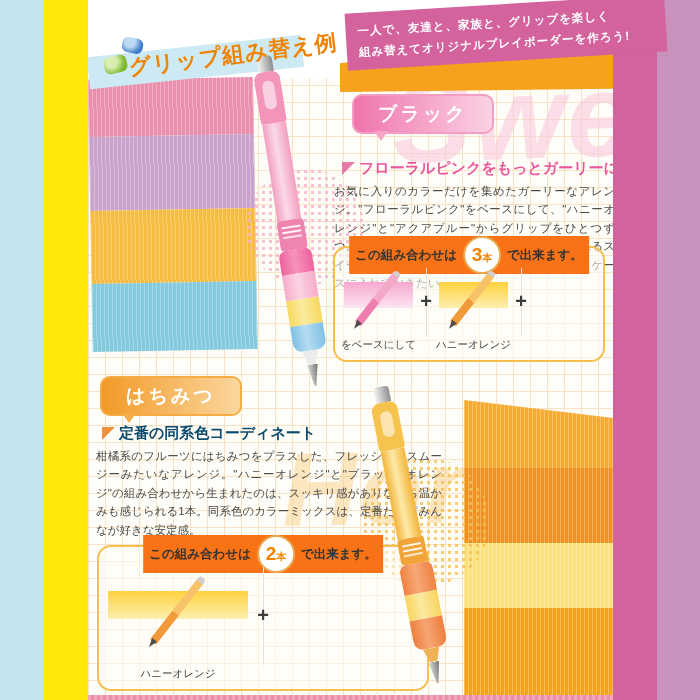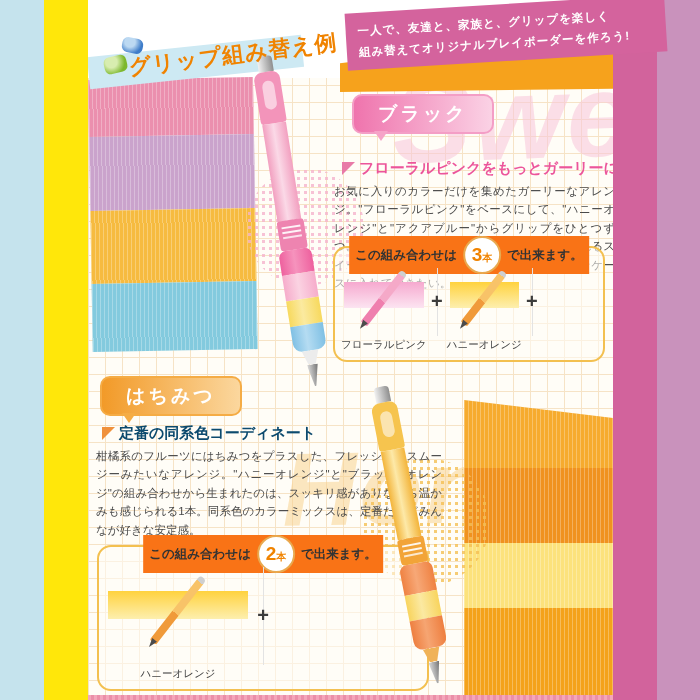--- a/index.html
+++ b/index.html
@@ -211,21 +211,21 @@
         <span class="count-unit">本</span>
       </span>
       <span class="lt">で出来ます。</span>
     </div>
     <div class="cells">
       <div class="cell">
         <div class="penzone">
           <div class="bar pinkb"></div>
           <div class="mpen mp-pink"></div>
         </div>
-        <div class="cell-label">フローラルピンク</div>
+        <div class="cell-label">をベースにして</div>
       </div>
       <div class="plus">
           <span>+</span>
         </div>
       <div class="cell">
         <div class="penzone">
           <div class="bar yellowb"></div>
           <div class="mpen mp-orange"></div>
         </div>
         <div class="cell-label">ハニーオレンジ</div>

